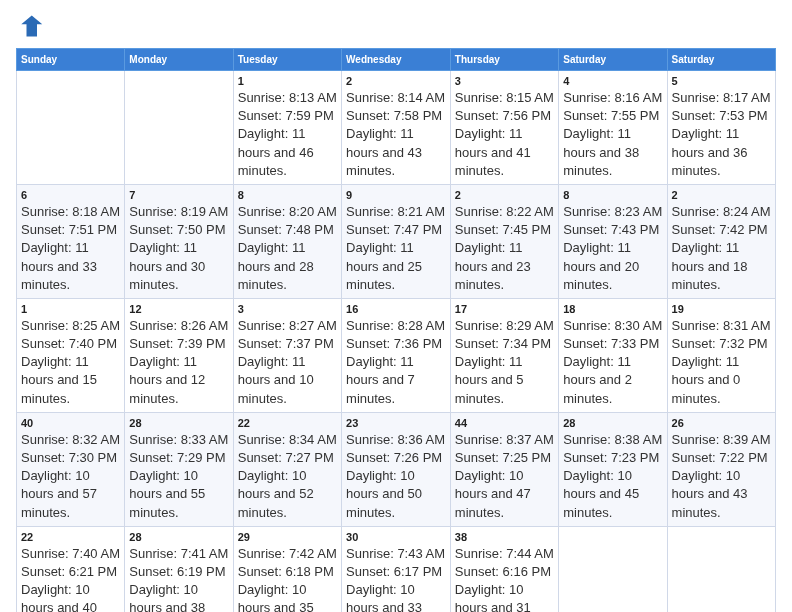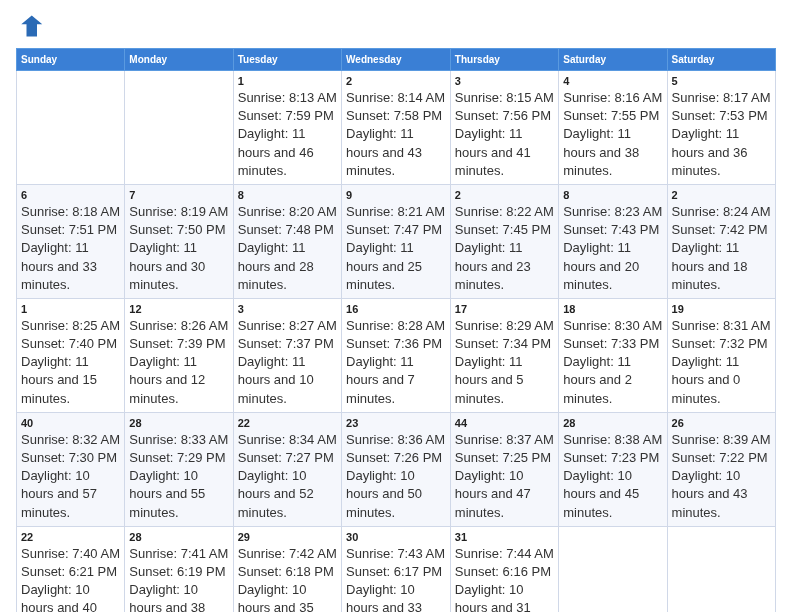--- a/index.html
+++ b/index.html
@@ -259,21 +259,21 @@
           </td>
           <td>
             <span class="day-number">29</span>
             <div class="day-info">Sunrise: 7:42 AM<br>Sunset: 6:18 PM<br>Daylight: 10 hours and 35 minutes.</div>
           </td>
           <td>
             <span class="day-number">30</span>
             <div class="day-info">Sunrise: 7:43 AM<br>Sunset: 6:17 PM<br>Daylight: 10 hours and 33 minutes.</div>
           </td>
           <td>
-            <span class="day-number">31</span>
+            <span class="day-number">38</span>
             <div class="day-info">Sunrise: 7:44 AM<br>Sunset: 6:16 PM<br>Daylight: 10 hours and 31 minutes.</div>
           </td>
           <td class="empty-cell"></td>
           <td class="empty-cell"></td>
         </tr>
       </tbody>
   </table>
 </div>
 
 </body></html>

